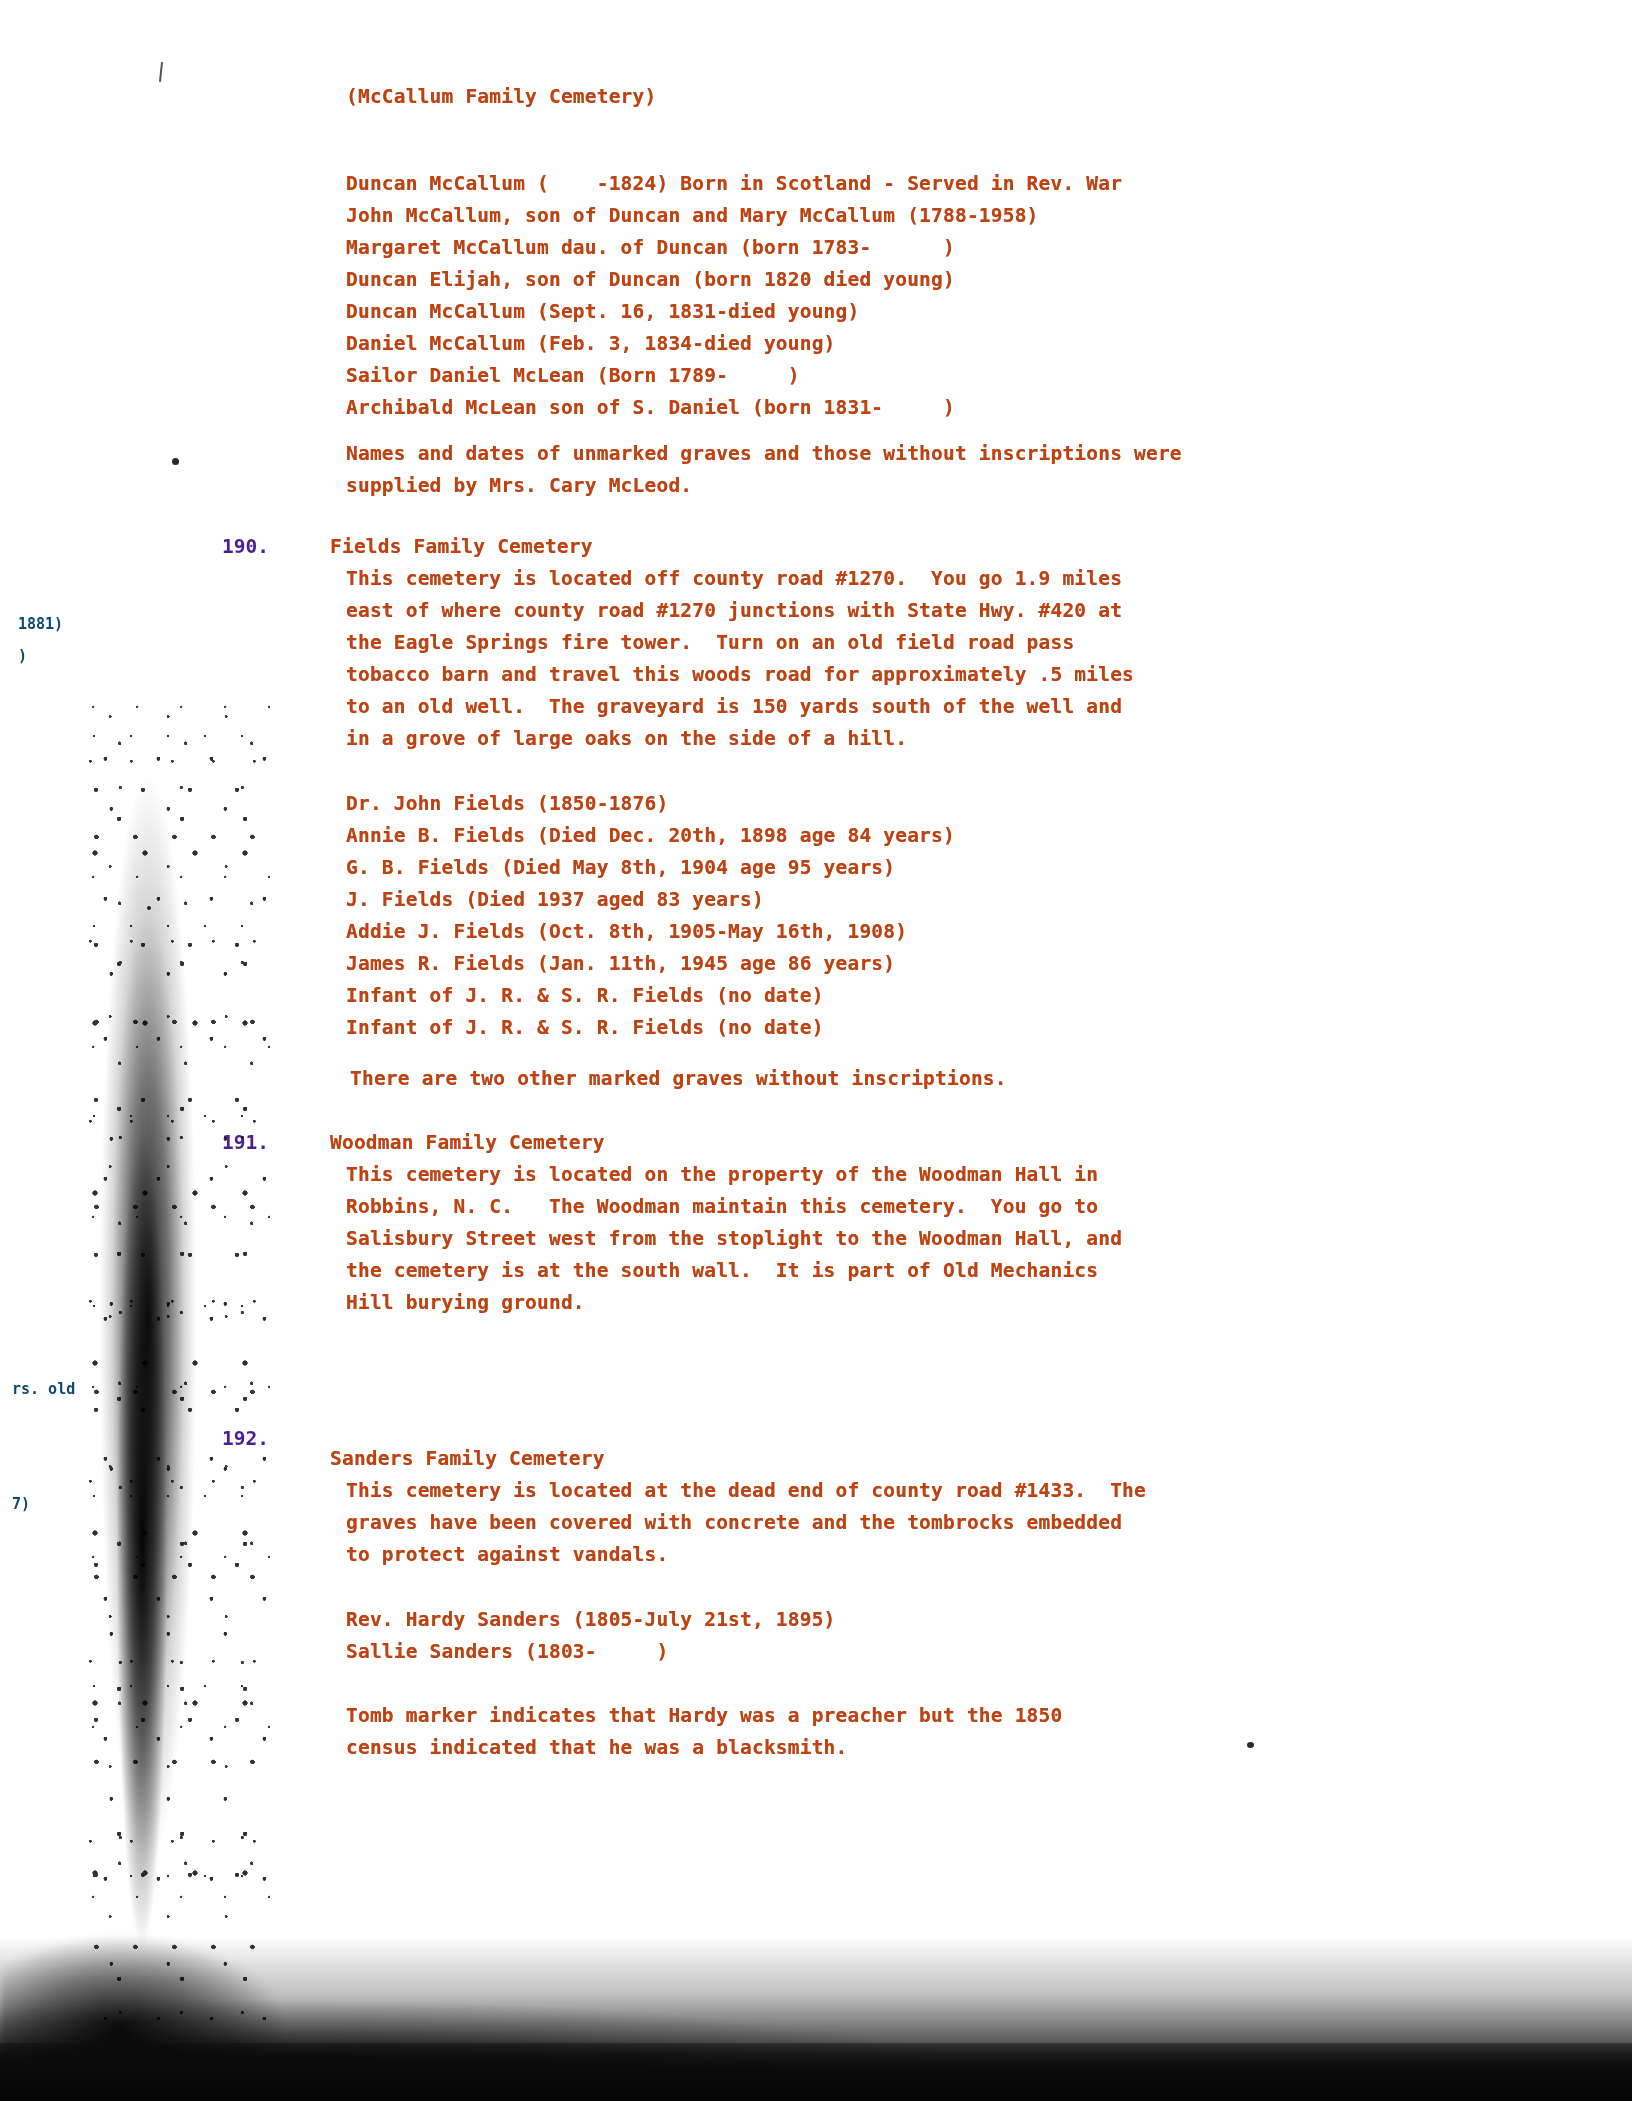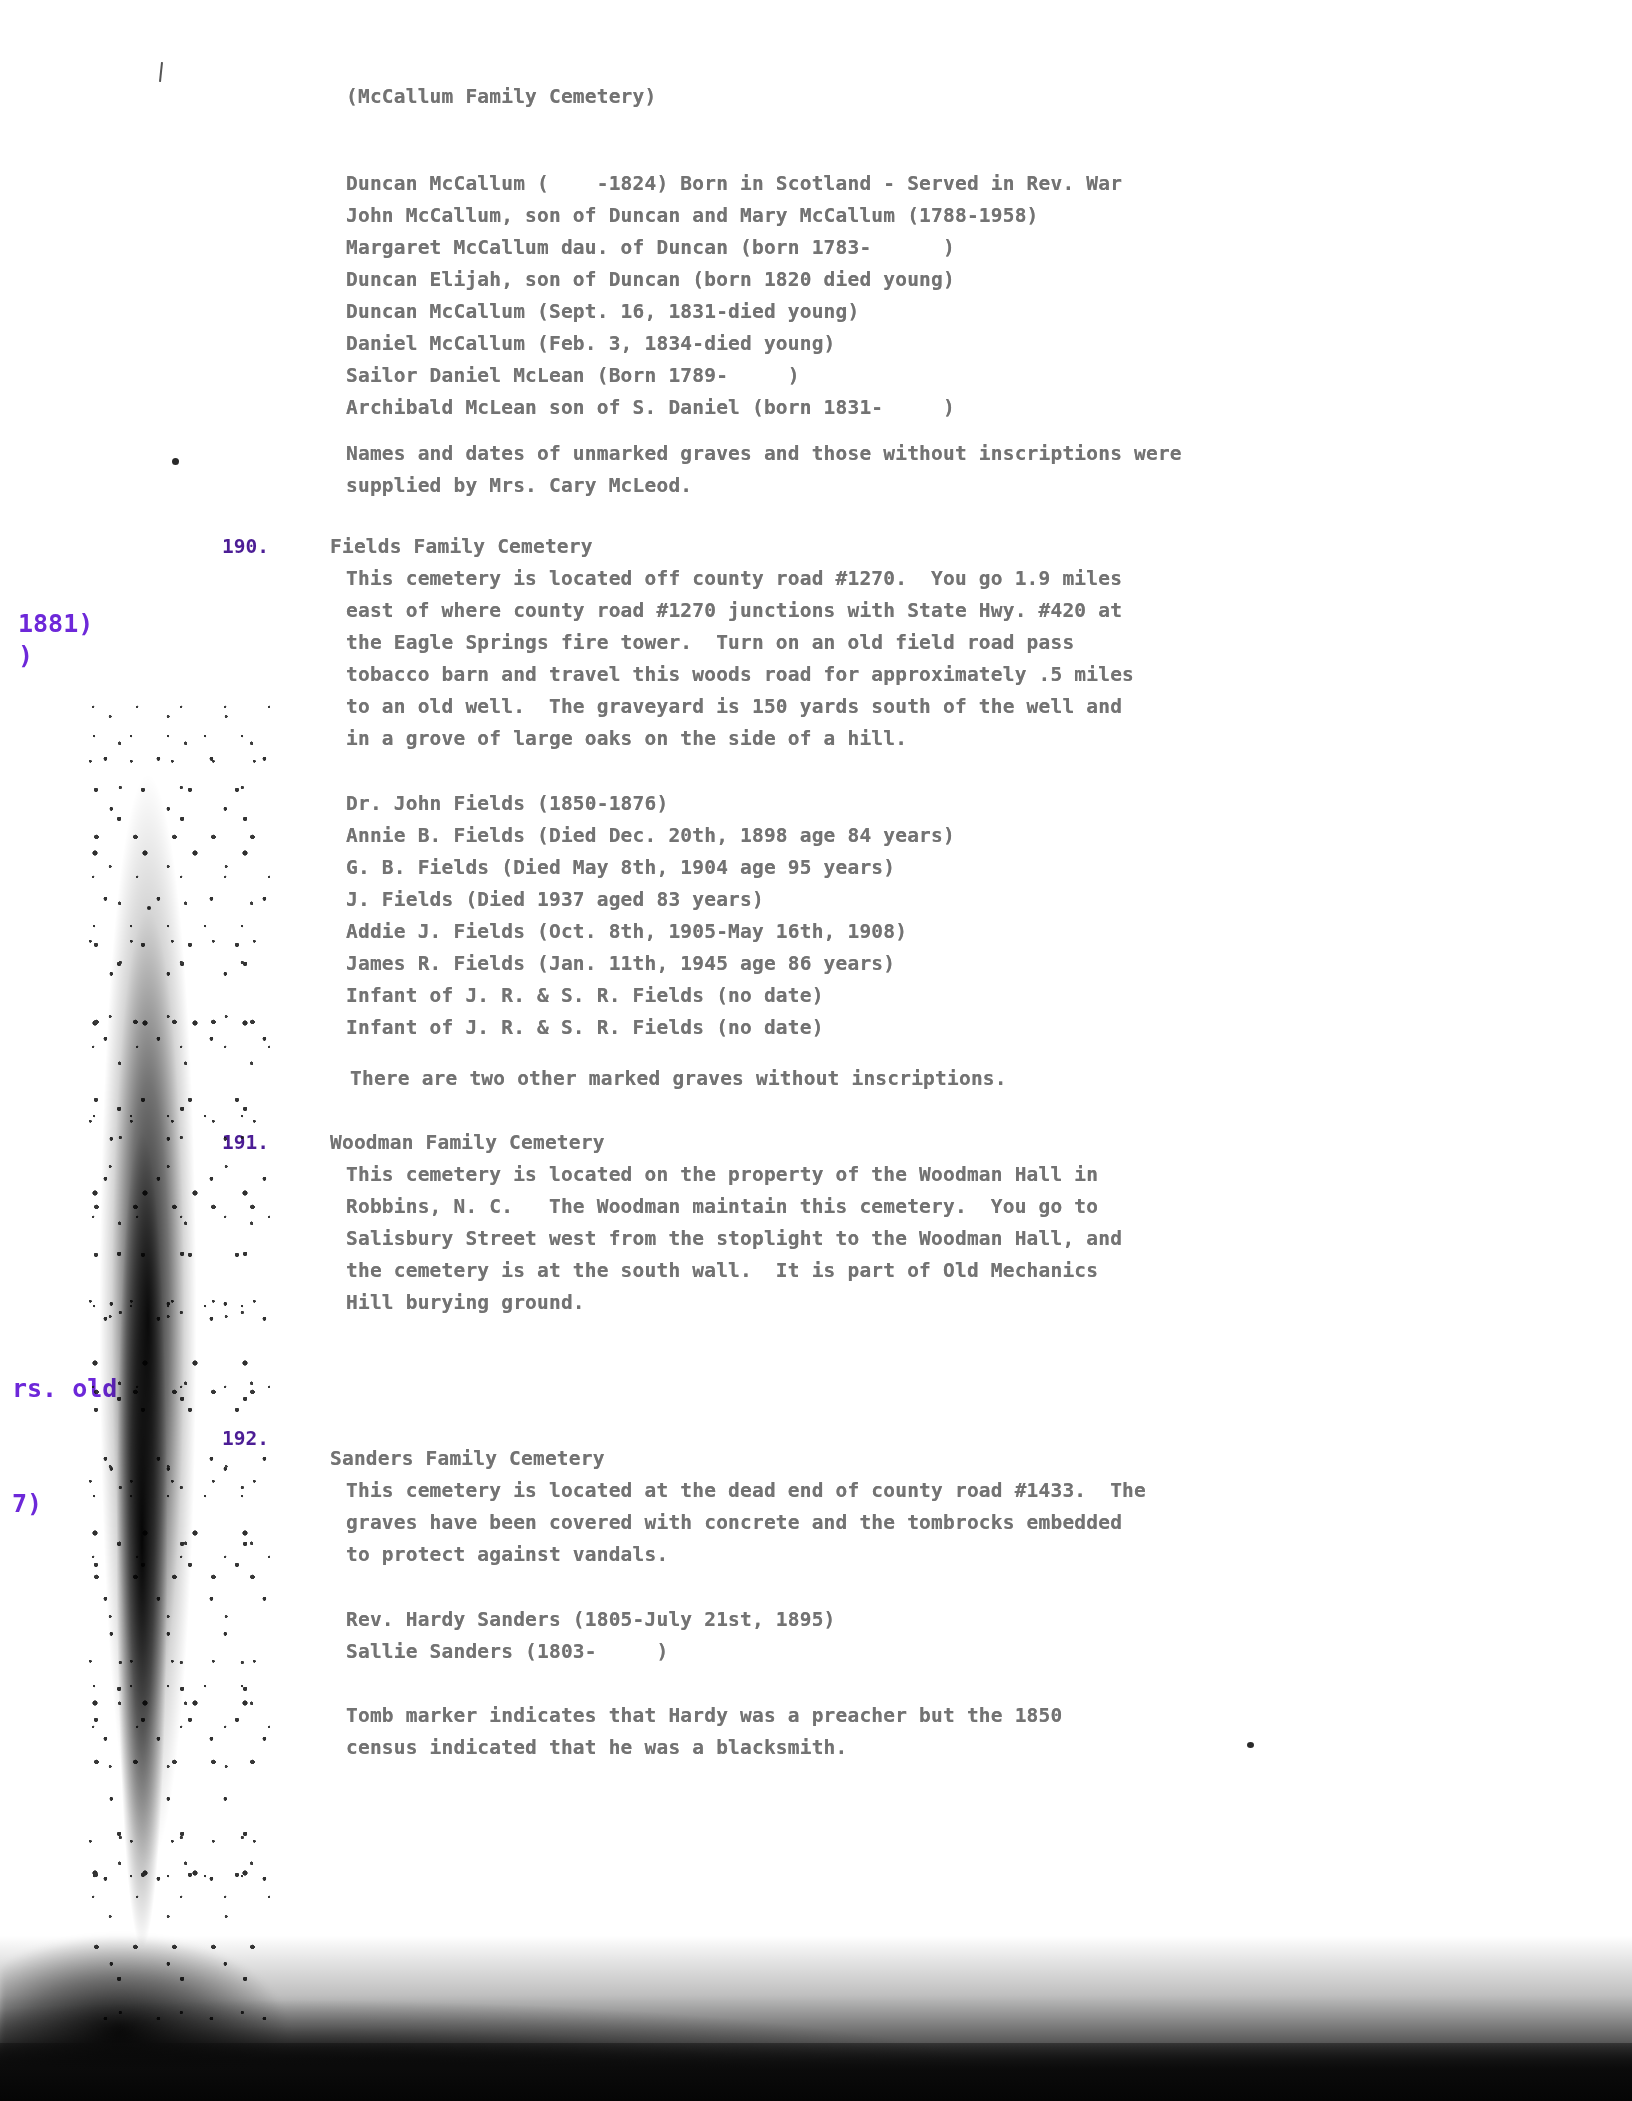--- a/index.html
+++ b/index.html
@@ -87,32 +87,32 @@
   .speck { position: absolute; background: #2a2a2a; border-radius: 50%; }
 
   
   .typed {
     position: absolute;
     white-space: pre;
     font-size: 19.5px;
     line-height: 32px;
     letter-spacing: 0.2px;
     font-weight: 600;
-    color: #737373;
+    color: #c2410c;
     text-shadow: 0 0 0.6px rgba(0,0,0,0.38);
   }
 
   
   .margin-frag {
     position: absolute;
     white-space: pre;
-    font-size: 25px;
+    font-size: 15px;
     line-height: 32px;
     font-weight: 600;
-    color: #6d28d9;
+    color: #0c4a6e;
   }
 
   .num-col {
     position: absolute;
     white-space: pre;
     font-size: 19.5px;
     line-height: 32px;
     font-weight: 600;
     color: #4c1d95;
   }

